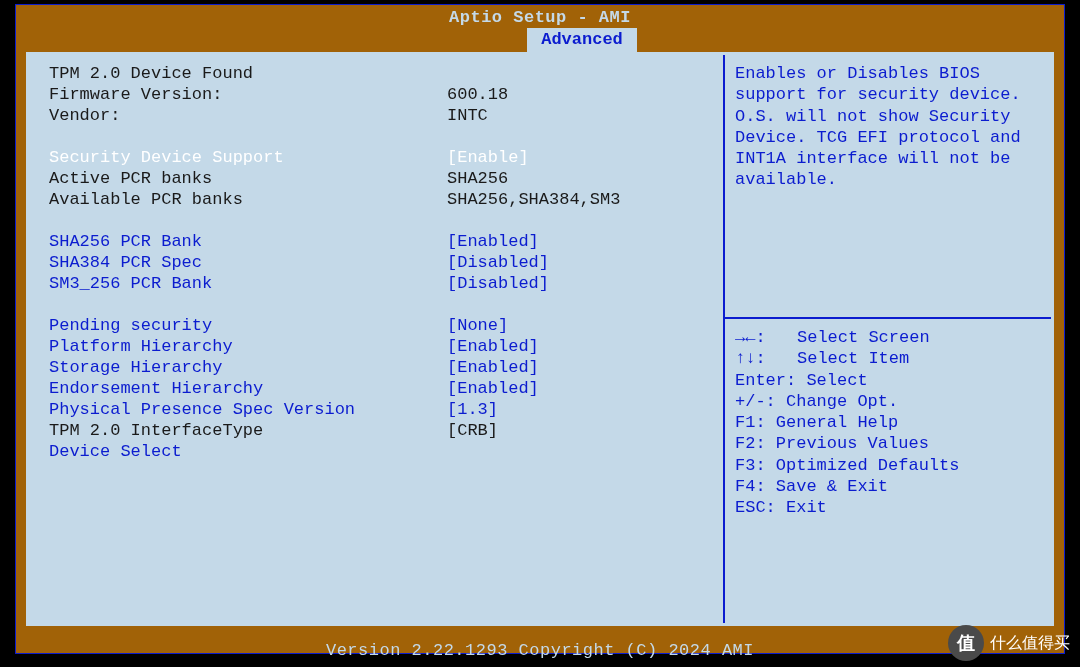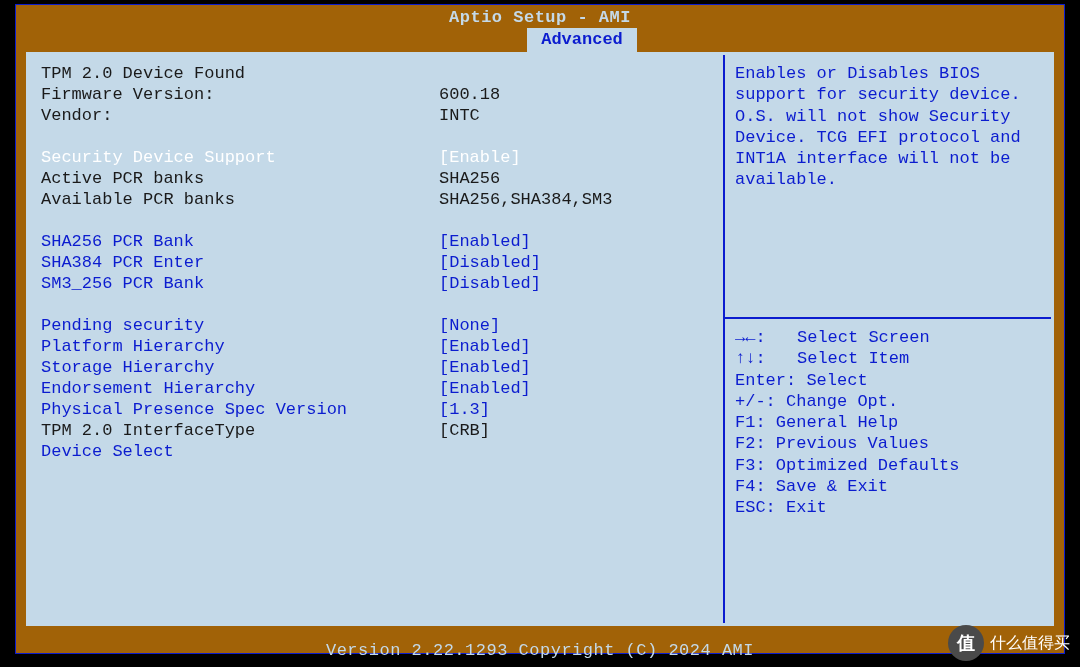--- a/index.html
+++ b/index.html
@@ -68,21 +68,21 @@
       flex: 1;
       padding: 8px 10px;
       color: #0b1ccf;
       line-height: 1.25;
     }
     .row {
       display: flex;
       line-height: 1.25;
       height: 21px;
     }
-    .label { width: 398px; }
+    .label { width: 398px; margin-left: 8px; }
     .value { flex: 1; }
     .black { color: #1a1a1a; }
     .blue  { color: #0b1ccf; }
     .white { color: #ffffff; }
     .spacer { height: 21px; }
     .footer {
       color: #c4d9e8;
       text-align: center;
       padding-top: 15px;
       letter-spacing: 0.5px;
@@ -150,21 +150,21 @@
         <div class="value black">SHA256,SHA384,SM3</div>
       </div>
 
       <div class="spacer"></div>
 
       <div class="row">
         <div class="label blue">SHA256 PCR Bank</div>
         <div class="value blue">[Enabled]</div>
       </div>
       <div class="row">
-        <div class="label blue">SHA384 PCR Enter</div>
+        <div class="label blue">SHA384 PCR Spec</div>
         <div class="value blue">[Disabled]</div>
       </div>
       <div class="row">
         <div class="label blue">SM3_256 PCR Bank</div>
         <div class="value blue">[Disabled]</div>
       </div>
 
       <div class="spacer"></div>
 
       <div class="row">

